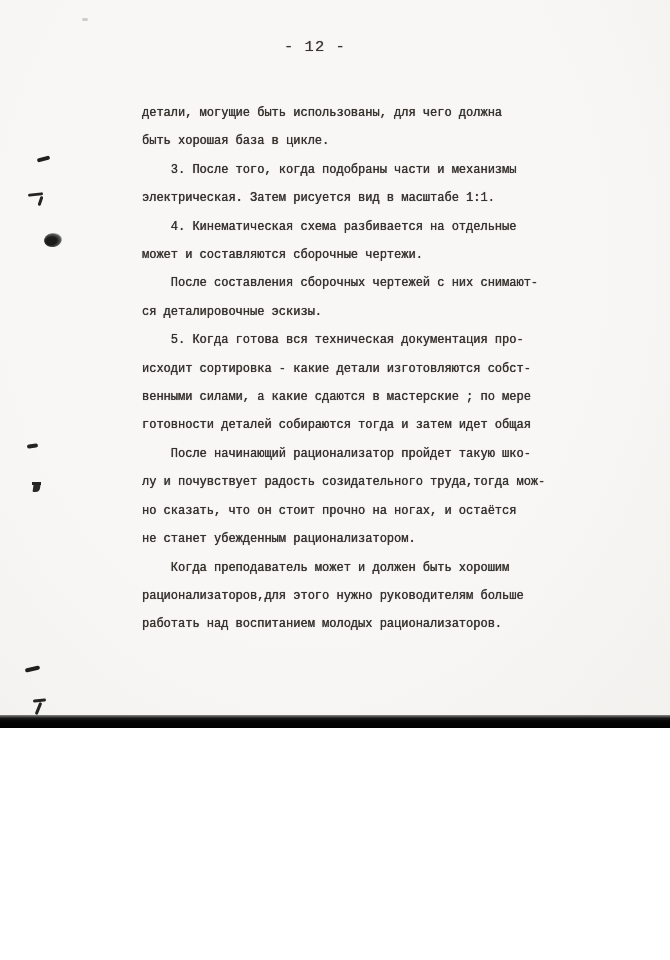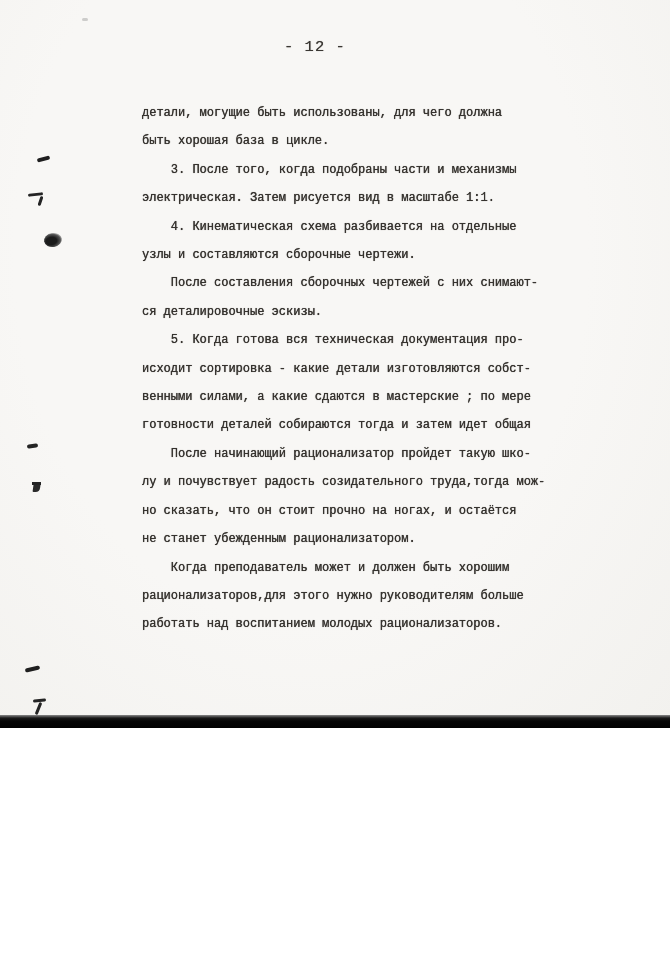--- a/index.html
+++ b/index.html
@@ -79,21 +79,21 @@
 <div class="page">
 
   <div class="page-number">- 12 -</div>
 
   <div class="text-block">
       <div class="text-line">детали, могущие быть использованы, для чего должна</div>
       <div class="text-line">быть хорошая база в цикле.</div>
       <div class="text-line">    3. После того, когда подобраны части и механизмы</div>
       <div class="text-line">электрическая. Затем рисуется вид в масштабе 1:1.</div>
       <div class="text-line">    4. Кинематическая схема разбивается на отдельные</div>
-      <div class="text-line">узлы и составляются сборочные чертежи.</div>
+      <div class="text-line">может и составляются сборочные чертежи.</div>
       <div class="text-line">    После составления сборочных чертежей с них снимают-</div>
       <div class="text-line">ся деталировочные эскизы.</div>
       <div class="text-line">    5. Когда готова вся техническая документация про-</div>
       <div class="text-line">исходит сортировка - какие детали изготовляются собст-</div>
       <div class="text-line">венными силами, а какие сдаются в мастерские ; по мере</div>
       <div class="text-line">готовности деталей собираются тогда и затем идет общая</div>
       <div class="text-line">    После начинающий рационализатор пройдет такую шко-</div>
       <div class="text-line">лу и почувствует радость созидательного труда,тогда мож-</div>
       <div class="text-line">но сказать, что он стоит прочно на ногах, и остаётся</div>
       <div class="text-line">не станет убежденным рационализатором.</div>

